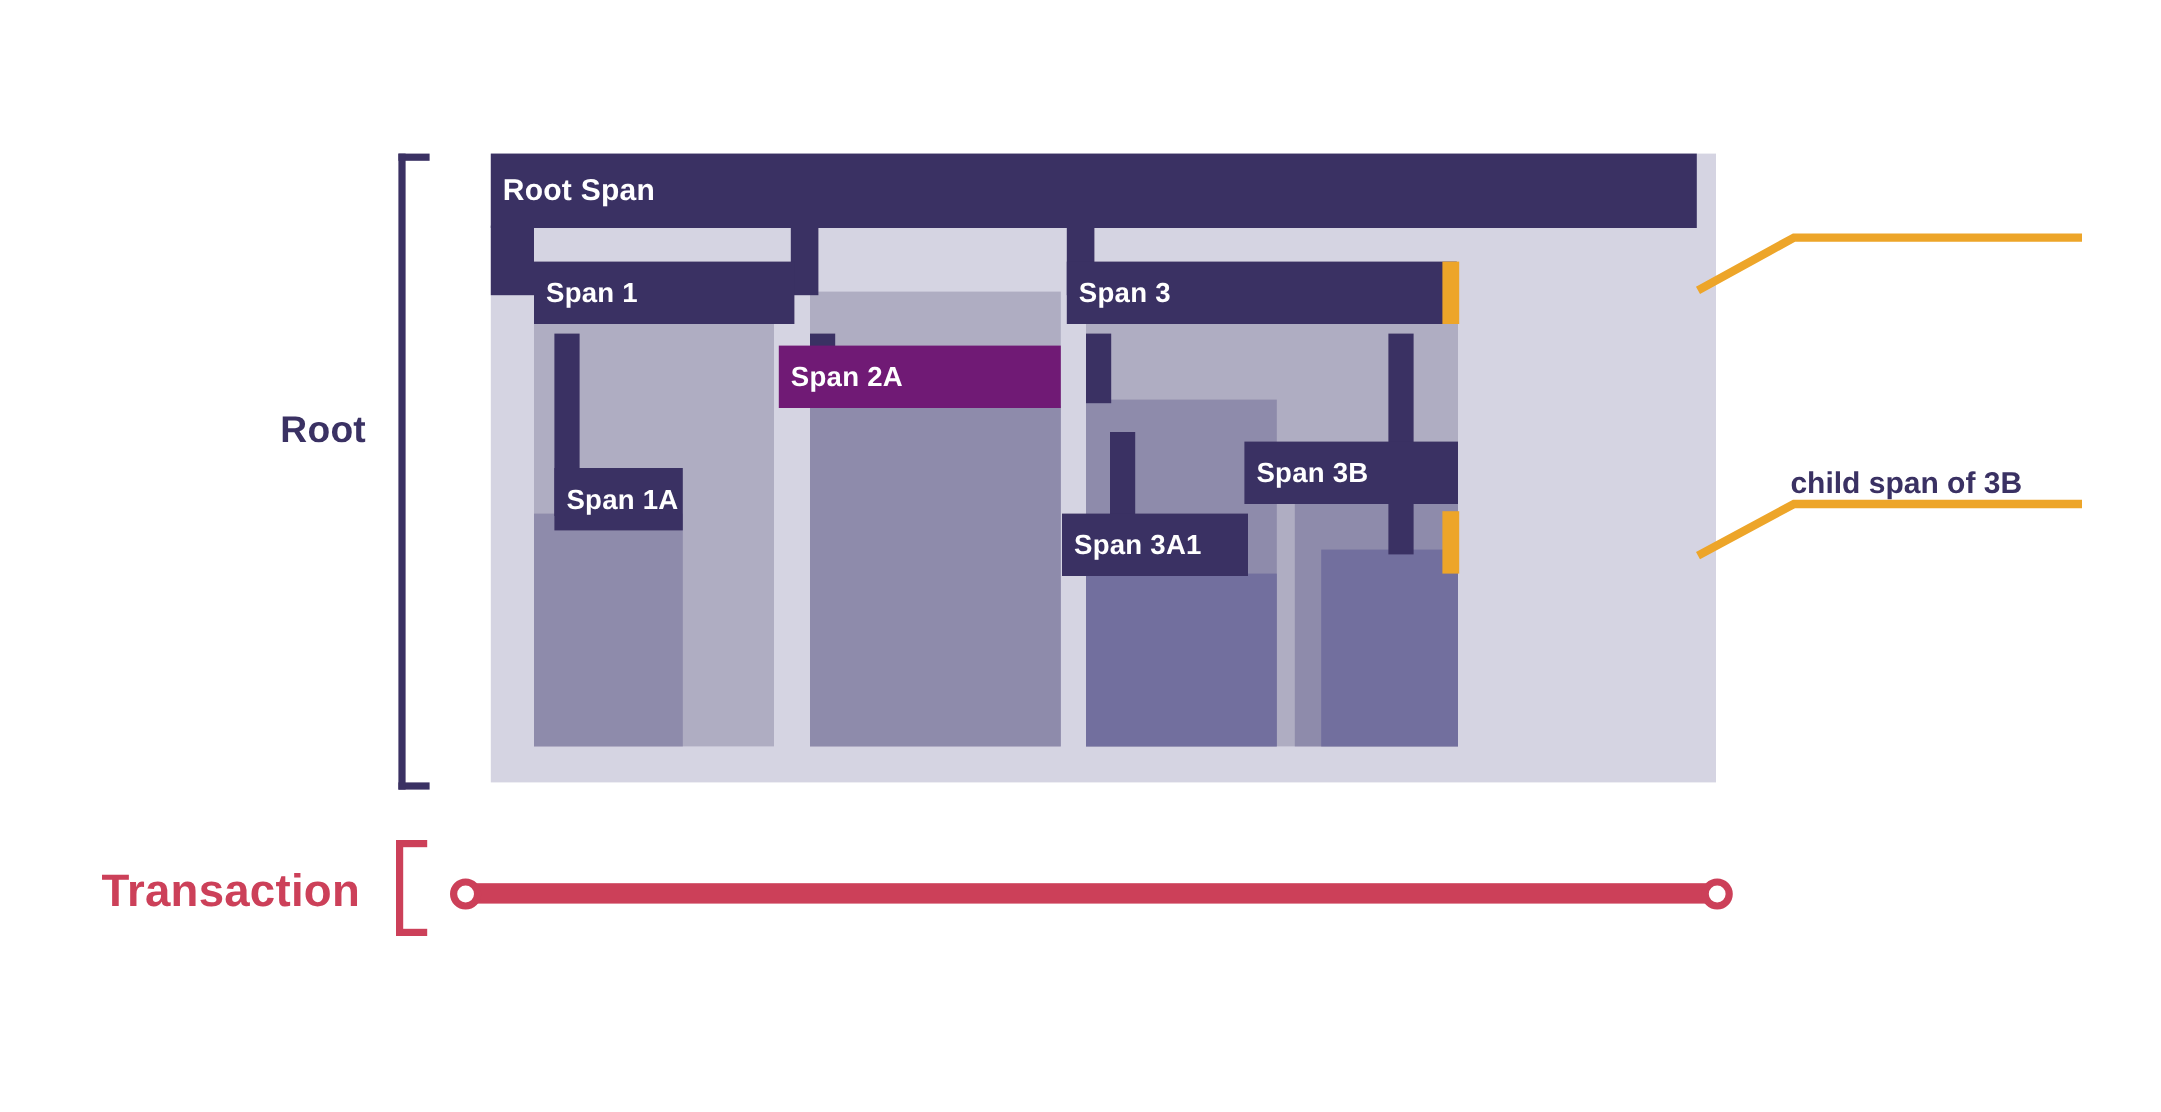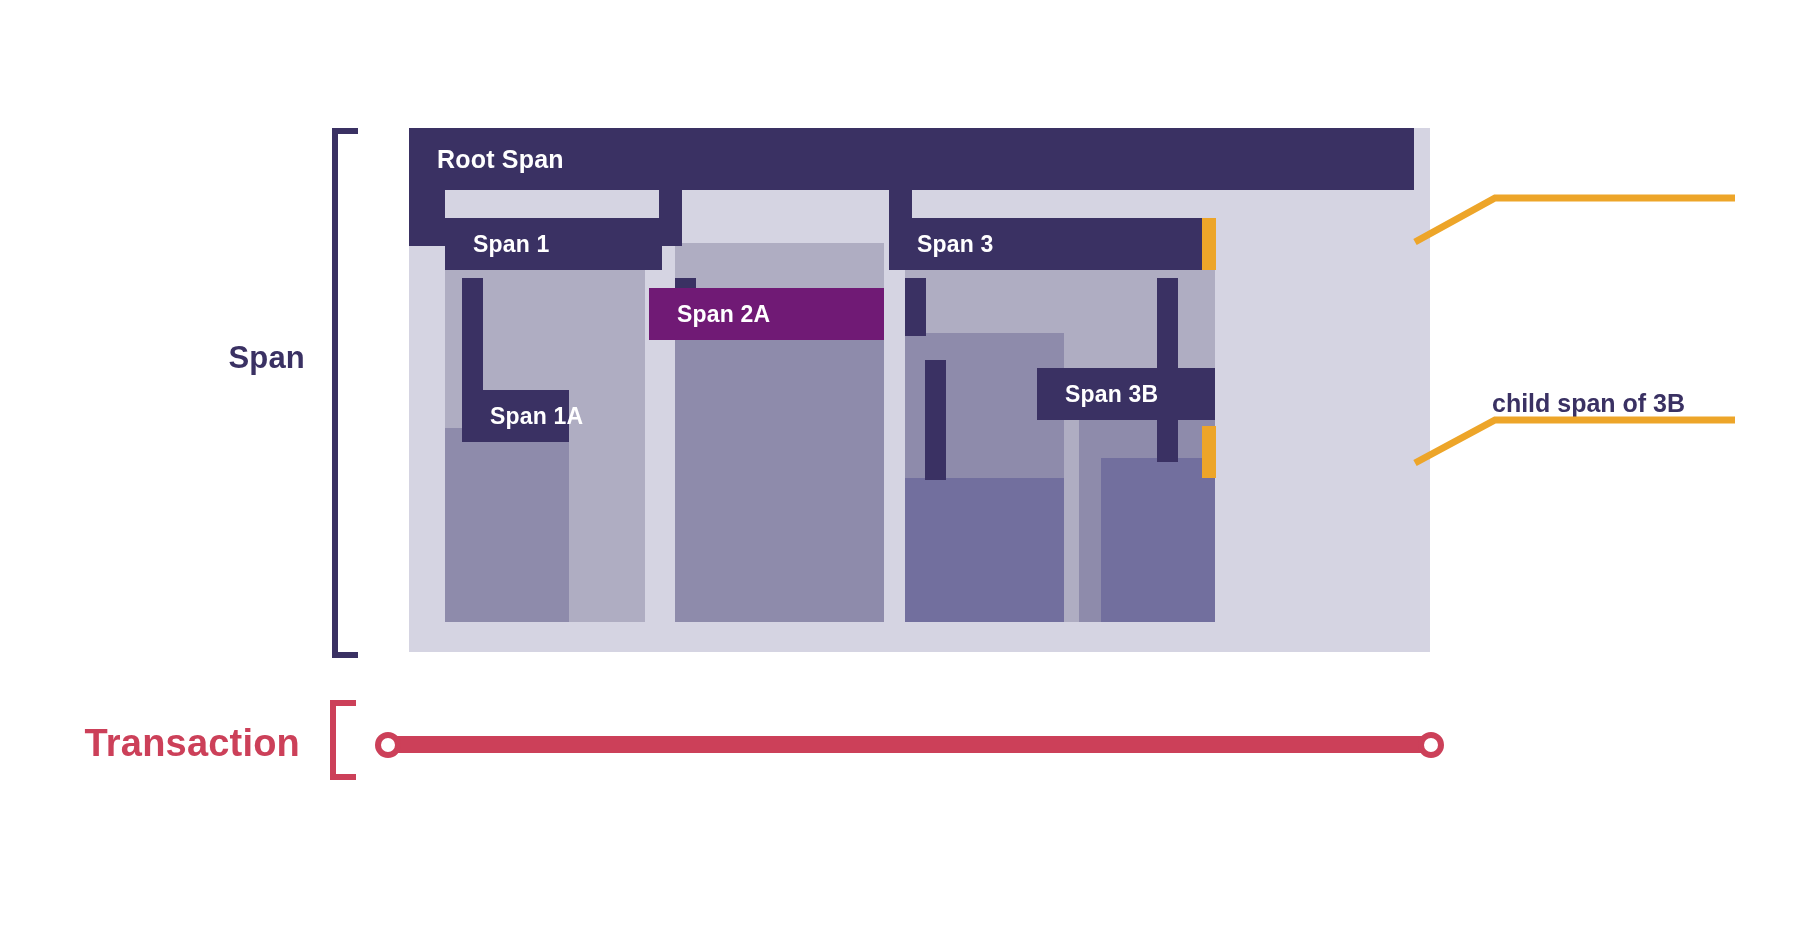--- a/index.html
+++ b/index.html
@@ -57,21 +57,21 @@
   .lvl2{background:#8e8bab;}
   .lvl3{background:#726f9e;}
 
   .hdr{
     position:absolute;
     background:#3a3163;
     color:#ffffff;
     font-size:23px;
     font-weight:bold;
     display:flex;align-items:center;
-    padding-left:28px;
+    padding-left:10px;
     box-sizing:border-box;
     white-space:nowrap;
     letter-spacing:.2px;
   }
   .hdr.deep{background:#701a75;}
 
   .connector{position:absolute;background:#3a3163;}
 
   .marker{
     position:absolute;
@@ -104,21 +104,21 @@
     top:732px;
   }
   #txn-start{left:375px;}
   #txn-end{left:1418px;}
 </style>
 </head>
 <body>
 
 <div id="stage">
 
-  <div id="spans-label" class="side-label">Span</div>
+  <div id="spans-label" class="side-label">Root</div>
   <div class="bracket spans"></div>
 
   <div id="transaction-label" class="side-label">Transaction</div>
   <div class="bracket txn"></div>
 
   <div id="span-canvas">
 
     <div class="box lvl0" style="left:0px;top:0px;width:1021px;height:524px;"></div>
 
     <div class="box lvl1" style="left:36px;top:115px;width:200px;height:379px;"></div>
@@ -159,20 +159,21 @@
     <div class="connector" style="left:748px;top:290px;width:21px;height:44px;"></div>
 
     <div class="hdr" style="left:0px;top:0px;width:1005px;height:62px;font-size:25px;">Root Span</div>
 
     <div class="hdr" style="left:36px;top:90px;width:217px;height:52px;">Span 1</div>
     <div class="hdr" style="left:53px;top:262px;width:107px;height:52px;">Span 1A</div>
 
     <div class="hdr deep" style="left:240px;top:160px;width:235px;height:52px;">Span 2A</div>
 
     <div class="hdr" style="left:480px;top:90px;width:325px;height:52px;">Span 3</div>
+    <div class="hdr" style="left:476px;top:300px;width:155px;height:52px;">Span 3A1</div>
     <div class="hdr" style="left:628px;top:240px;width:178px;height:52px;">Span 3B</div>
 
     <div class="marker" style="left:793px;top:90px;height:52px;"></div>
     <div class="marker" style="left:793px;top:298px;height:52px;"></div>
   </div>
 
 
   <div class="leader" style="left:1410px;top:180px;width:330px;height:70px;">
     <svg width="330" height="70" viewBox="0 0 330 70">
       <polyline points="5,62 85,18 325,18" fill="none" stroke="#eda529" stroke-width="7" stroke-linejoin="miter" stroke-linecap="butt"></polyline>

